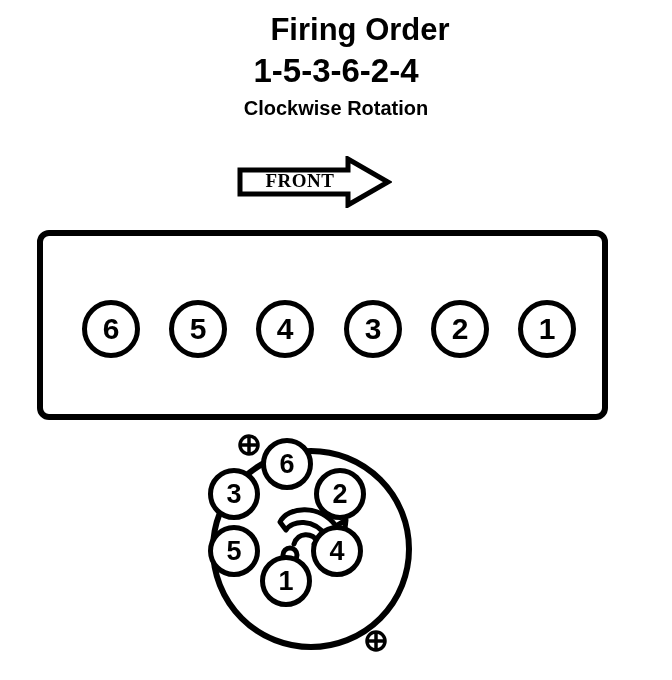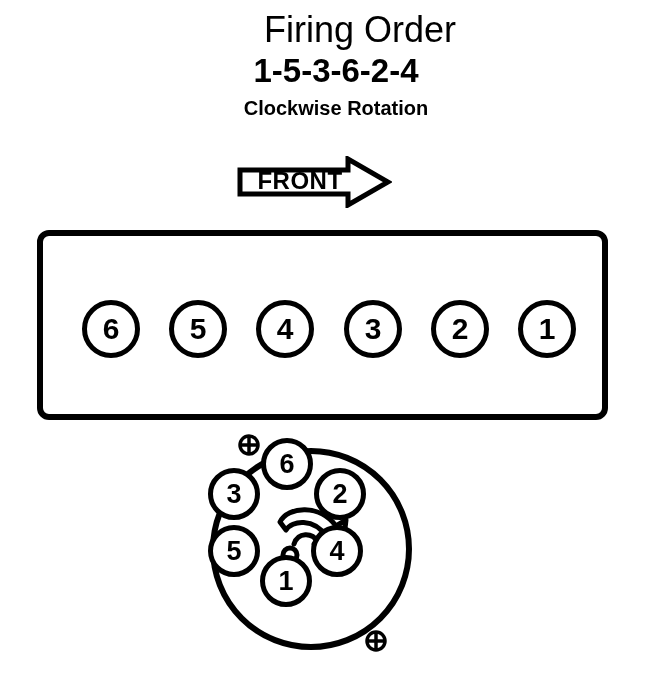--- a/index.html
+++ b/index.html
@@ -22,22 +22,22 @@
 
   
   .title-block {
     position: absolute;
     left: 0;
     top: 10px;
     width: 672px;
     text-align: center;
   }
   .title-main {
-    font-size: 36px;
-    font-weight: normal;
+    font-size: 31px;
+    font-weight: bold;
     line-height: 40px;
     letter-spacing: 0px;
     margin-left: 48px;
   }
   .title-order {
     font-size: 33px;
     font-weight: bold;
     line-height: 42px;
   }
   .title-rotation {
@@ -53,24 +53,25 @@
     top: 156px;
     width: 156px;
     height: 52px;
   }
   .front-arrow .label {
     position: absolute;
     left: 18px;
     top: 13px;
     width: 92px;
     text-align: center;
-    font-size: 24px;
+    font-size: 19px;
     font-weight: bold;
     line-height: 24px;
     letter-spacing: 0.5px;
+    font-family: Liberation Serif, serif;
   }
 
   
   .engine-block {
     position: absolute;
     left: 37px;
     top: 230px;
     width: 571px;
     height: 190px;
     border: 6px solid #000000;

